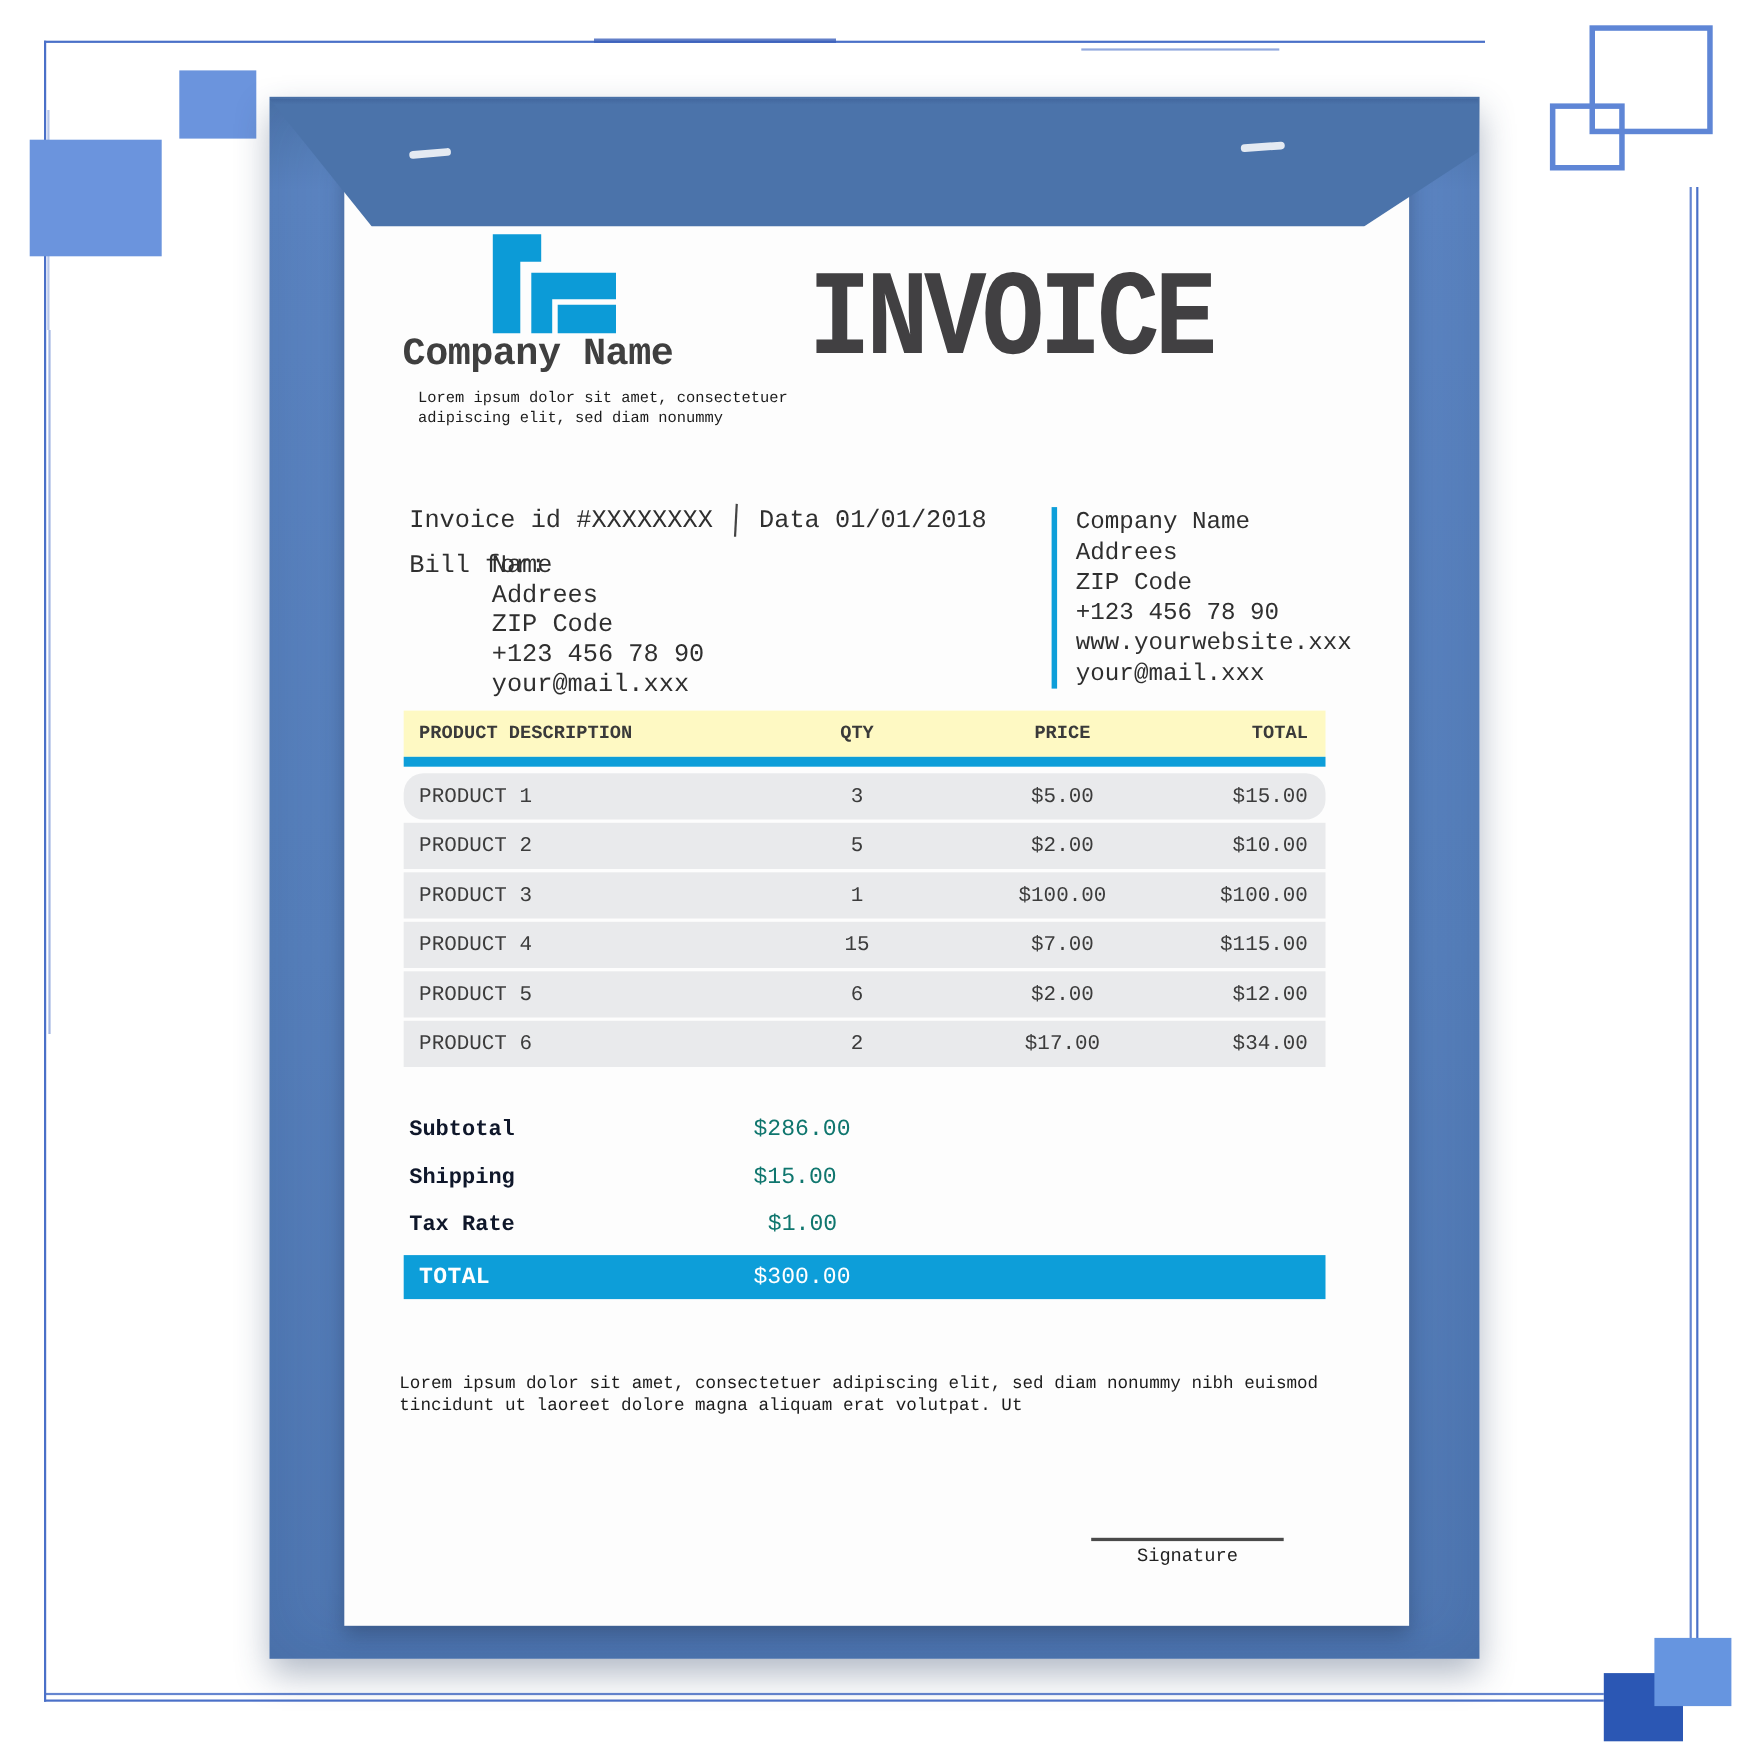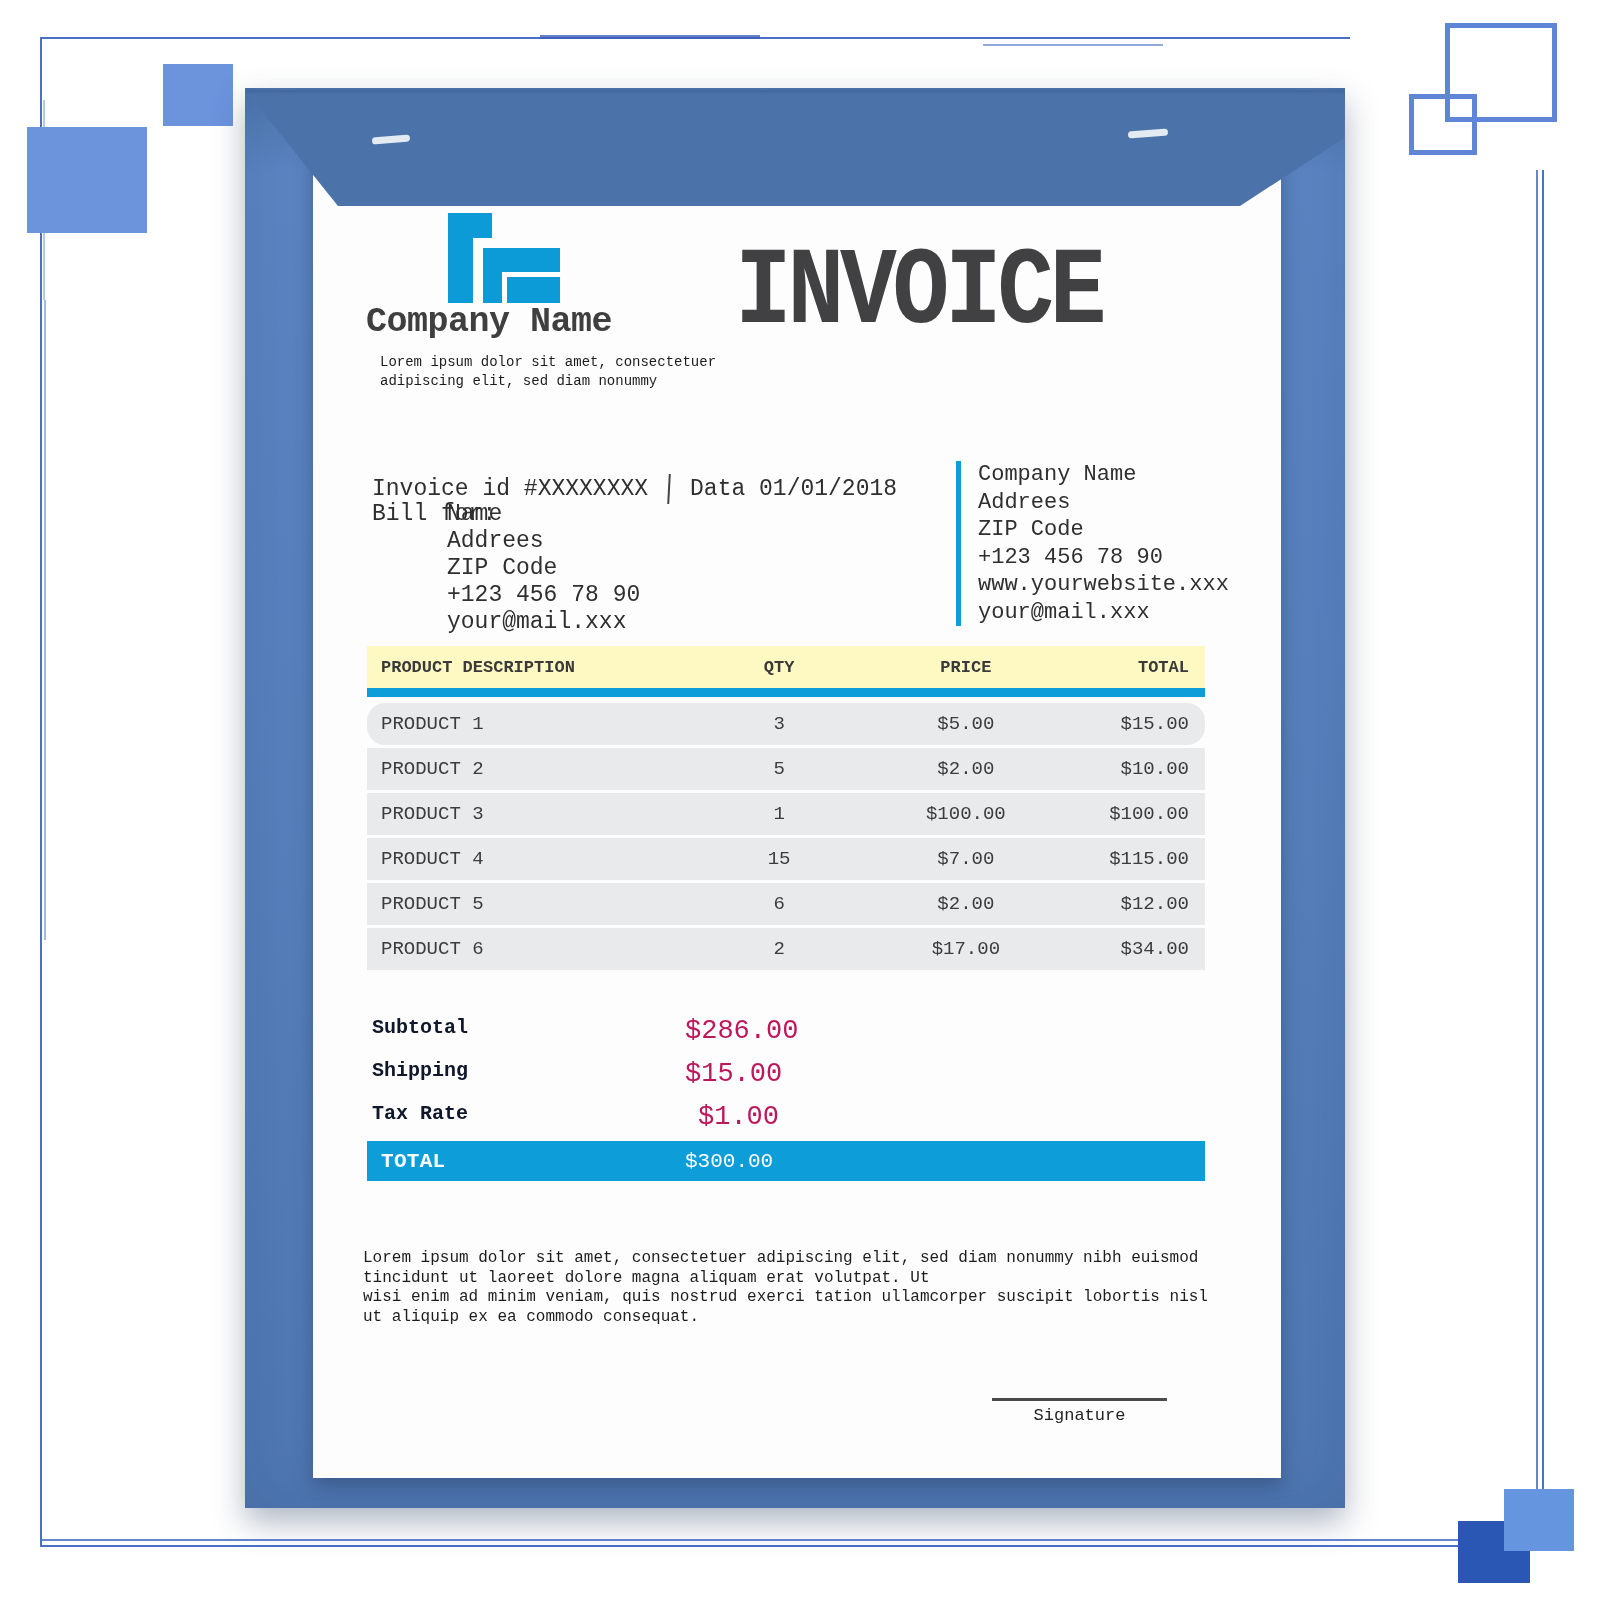--- a/index.html
+++ b/index.html
@@ -44,42 +44,42 @@
   .dash-r{left:1128px;top:130px;width:40px;transform:rotate(-4deg);}
 
   
   .logo{left:446px;top:210px;}
   .company-name{left:366px;top:302px;font-size:35px;font-weight:bold;color:#3f3f3f;letter-spacing:-.5px;}
   .tagline{left:380px;top:353px;font-size:14px;line-height:19px;color:#1c1c1c;}
   .invoice-title{left:735px;top:238px;font-size:110px;font-weight:bold;color:#414042;
     letter-spacing:-5px;line-height:1;transform:scaleX(.86);transform-origin:left top;}
 
   
-  .meta-row{left:372px;top:458px;display:flex;align-items:center;font-size:23px;color:#2f2f2f;margin-top:16px;}
+  .meta-row{left:372px;top:458px;display:flex;align-items:center;font-size:23px;color:#2f2f2f;}
   .meta-divider{width:2px;height:30px;background:#444;margin:0 20px;transform:rotate(3deg);}
   .bill-label{left:372px;top:501px;font-size:23px;color:#2f2f2f;}
   .bill-lines{left:447px;top:501px;font-size:23px;line-height:27px;color:#2f2f2f;}
   .company-info{left:956px;top:461px;border-left:5px solid #0d9ed9;padding-left:17px;
     font-size:22px;line-height:27.5px;color:#2f2f2f;}
 
   
   .tbl-header{left:367px;top:646px;width:838px;height:42px;background:#fef9c3;
     display:flex;align-items:center;font-size:17px;font-weight:bold;color:#3a3a3a;}
   .tbl-accent{left:367px;top:688px;width:838px;height:9px;background:#0d9ed9;}
   .tbl-row{width:838px;height:42px;background:#e9eaec;display:flex;align-items:center;
     font-size:19px;color:#3c3c3c;position:absolute;left:367px;}
   .c1{width:330px;padding-left:14px;text-align:left;}
   .c2{width:150px;text-align:center;}
   .c3{width:230px;text-align:center;}
   .c4{width:112px;padding-right:16px;text-align:right;}
 
   
   .sum-row{position:absolute;left:372px;width:833px;height:26px;}
   .sum-label{font-size:20px;font-weight:bold;color:#0f172a;}
-  .sum-value{position:absolute;left:313px;top:0;font-size:27px;color:#be185d;}
+  .sum-value{position:absolute;left:313px;top:0;font-size:21px;color:#0f766e;}
   .sum-tax .sum-value{left:326px;}
   .total-bar{left:367px;top:1141px;width:838px;height:40px;background:#0d9ed9;
     display:flex;align-items:center;color:#ffffff;}
   .total-label{padding-left:14px;font-size:21px;font-weight:bold;letter-spacing:.3px;}
   .total-value{position:absolute;left:318px;font-size:21px;}
 
   
   .footer-note{left:363px;top:1249px;width:852px;font-size:16px;line-height:19.5px;color:#1d1d1d;}
   .signature{left:992px;top:1398px;width:175px;text-align:center;}
   .signature-line{width:175px;height:3px;background:#4a4a4a;margin-bottom:5px;}
@@ -208,21 +208,20 @@
     <span class="sum-value">$1.00</span>
   </div>
 
   <div class="abs total-bar">
     <span class="total-label">TOTAL</span>
     <span class="total-value">$300.00</span>
   </div>
 
   <div class="abs footer-note">
     <div>Lorem ipsum dolor sit amet, consectetuer adipiscing elit, sed diam nonummy nibh euismod tincidunt ut laoreet dolore magna aliquam erat volutpat. Ut</div>
-    <div>wisi enim ad minim veniam, quis nostrud exerci tation ullamcorper suscipit lobortis nisl ut aliquip ex ea commodo consequat.</div>
   </div>
 
   <div class="abs signature">
     <div class="signature-line"></div>
     <div class="signature-label">Signature</div>
   </div>
 
 </div>
 
 </body></html>

